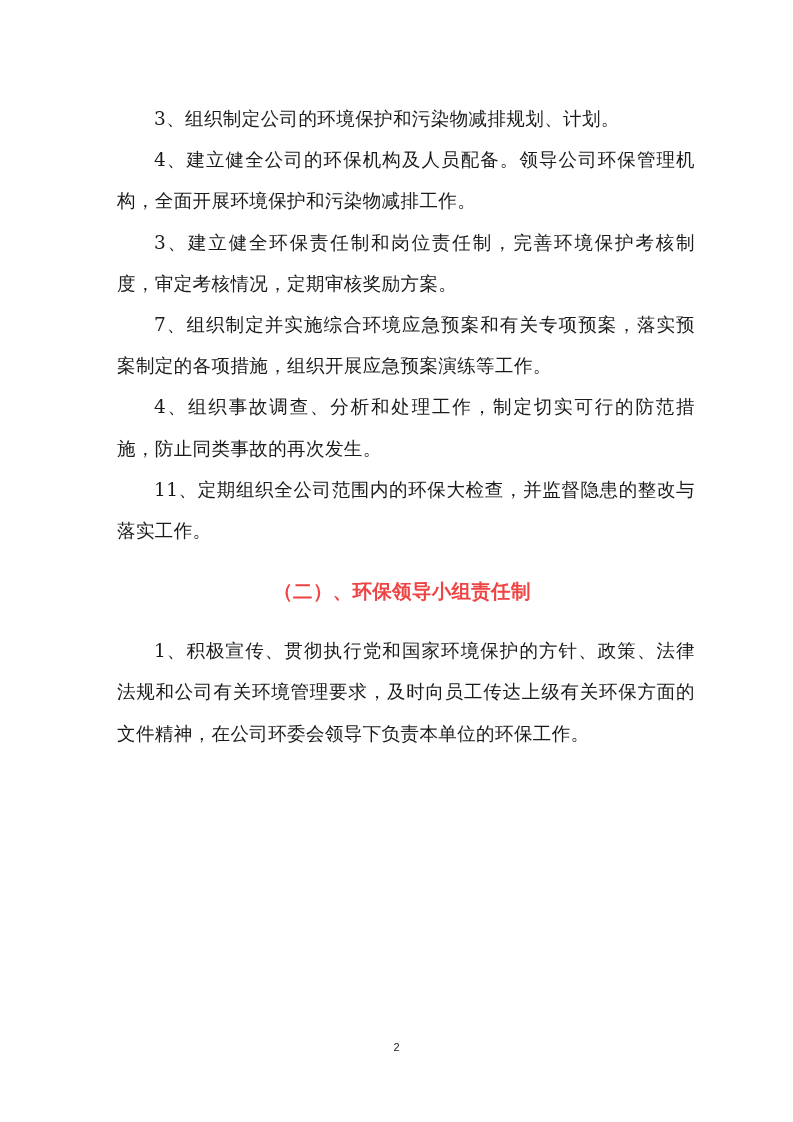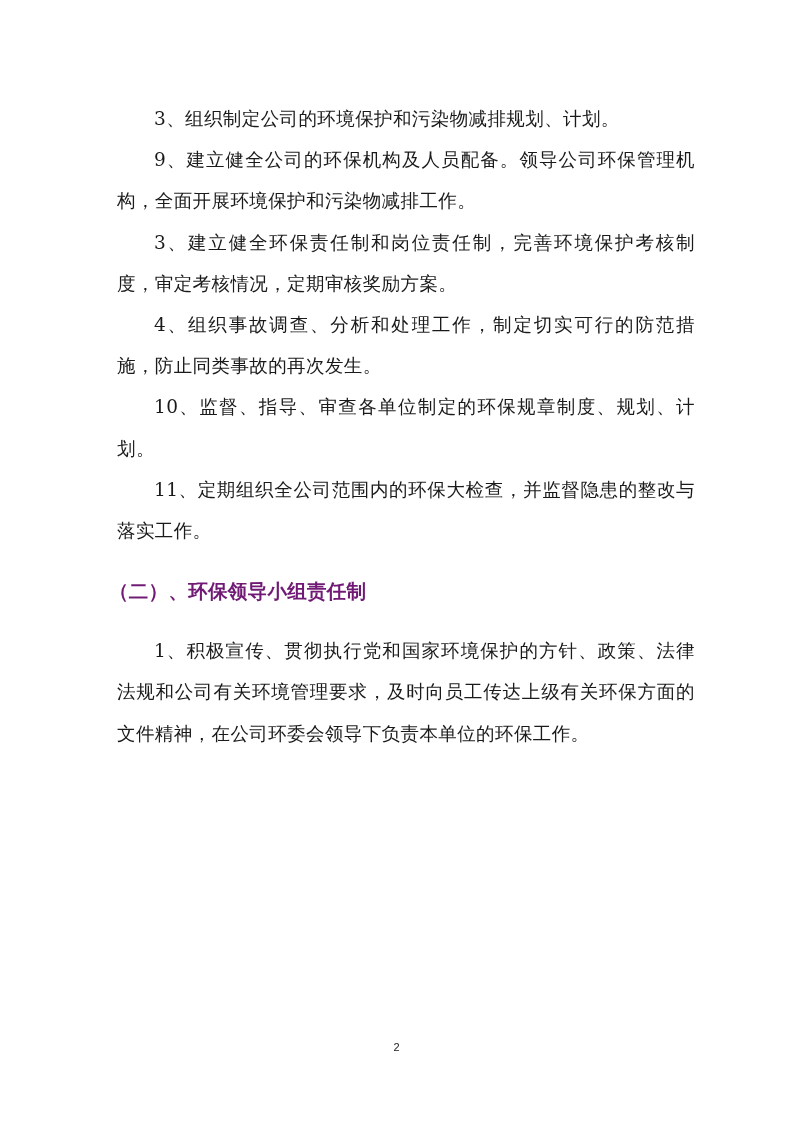--- a/index.html
+++ b/index.html
@@ -12,37 +12,37 @@
     font-family: "DejaVu Serif", "Liberation Serif", serif;
     font-size: 18.5px; color: #1a1a1a;
   }
   .para {
     margin: 0; text-indent: 2em; line-height: 41.2px; letter-spacing: 0.4px;
     text-align: justify;
   }
   .heading {
     margin: 20px 0 18px -8px;
     font-family: Liberation Sans, sans-serif;
-    font-size: 19.5px; line-height: 41px; color: #701a75; letter-spacing: 0.3px;
+    font-size: 19.5px; line-height: 41px; color: #ef4444; letter-spacing: 0.3px; text-align: center;
   }
   .page-number {
     position: absolute; left: 0; width: 793px; top: 1041px; text-align: center;
     font-family: "Liberation Sans", sans-serif; font-size: 11px; color: #222;
   }
 </style>
 </head>
 <body>
 
 <div class="page">
   <div class="content">
     <p class="para">3、组织制定公司的环境保护和污染物减排规划、计划。</p>
-    <p class="para">9、建立健全公司的环保机构及人员配备。领导公司环保管理机构，全面开展环境保护和污染物减排工作。</p>
+    <p class="para">4、建立健全公司的环保机构及人员配备。领导公司环保管理机构，全面开展环境保护和污染物减排工作。</p>
     <p class="para">3、建立健全环保责任制和岗位责任制，完善环境保护考核制度，审定考核情况，定期审核奖励方案。</p>
+    <p class="para">7、组织制定并实施综合环境应急预案和有关专项预案，落实预案制定的各项措施，组织开展应急预案演练等工作。</p>
     <p class="para">4、组织事故调查、分析和处理工作，制定切实可行的防范措施，防止同类事故的再次发生。</p>
-    <p class="para">10、监督、指导、审查各单位制定的环保规章制度、规划、计划。</p>
     <p class="para">11、定期组织全公司范围内的环保大检查，并监督隐患的整改与落实工作。</p>
 
     <h2 class="heading">（二）、环保领导小组责任制</h2>
 
     <p class="para">1、积极宣传、贯彻执行党和国家环境保护的方针、政策、法律法规和公司有关环境管理要求，及时向员工传达上级有关环保方面的文件精神，在公司环委会领导下负责本单位的环保工作。</p>
   </div>
 
   <div class="page-number">2</div>
 </div>
 

